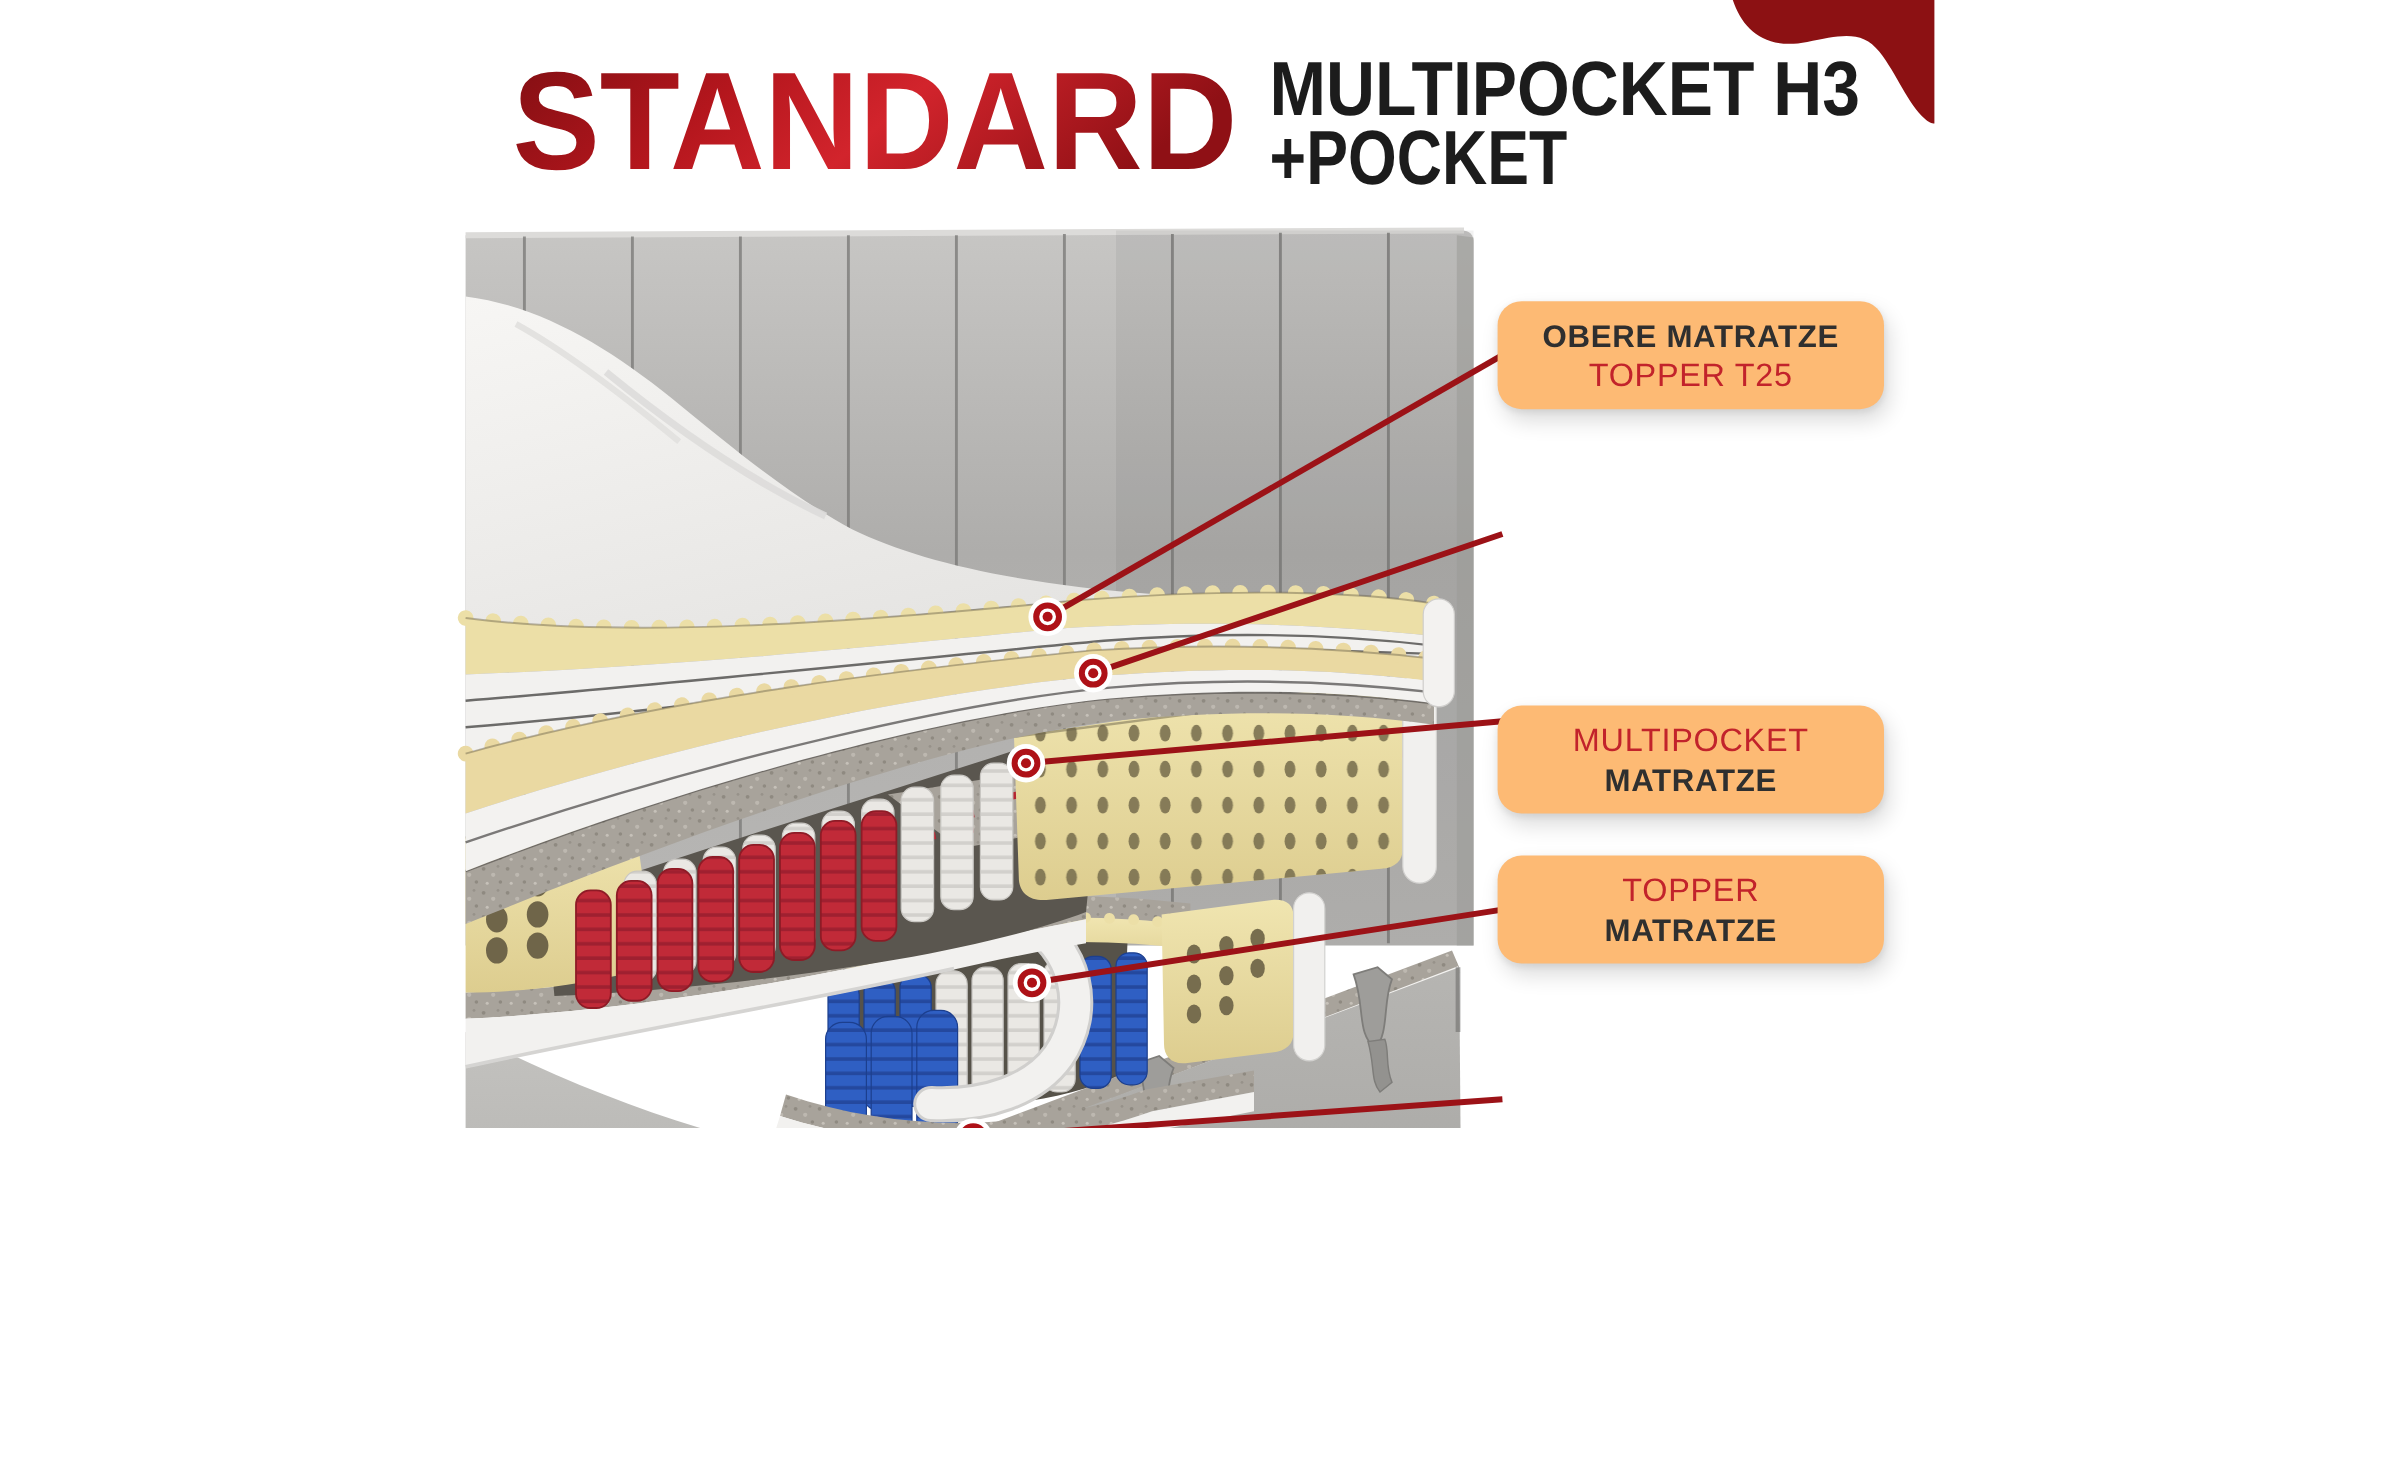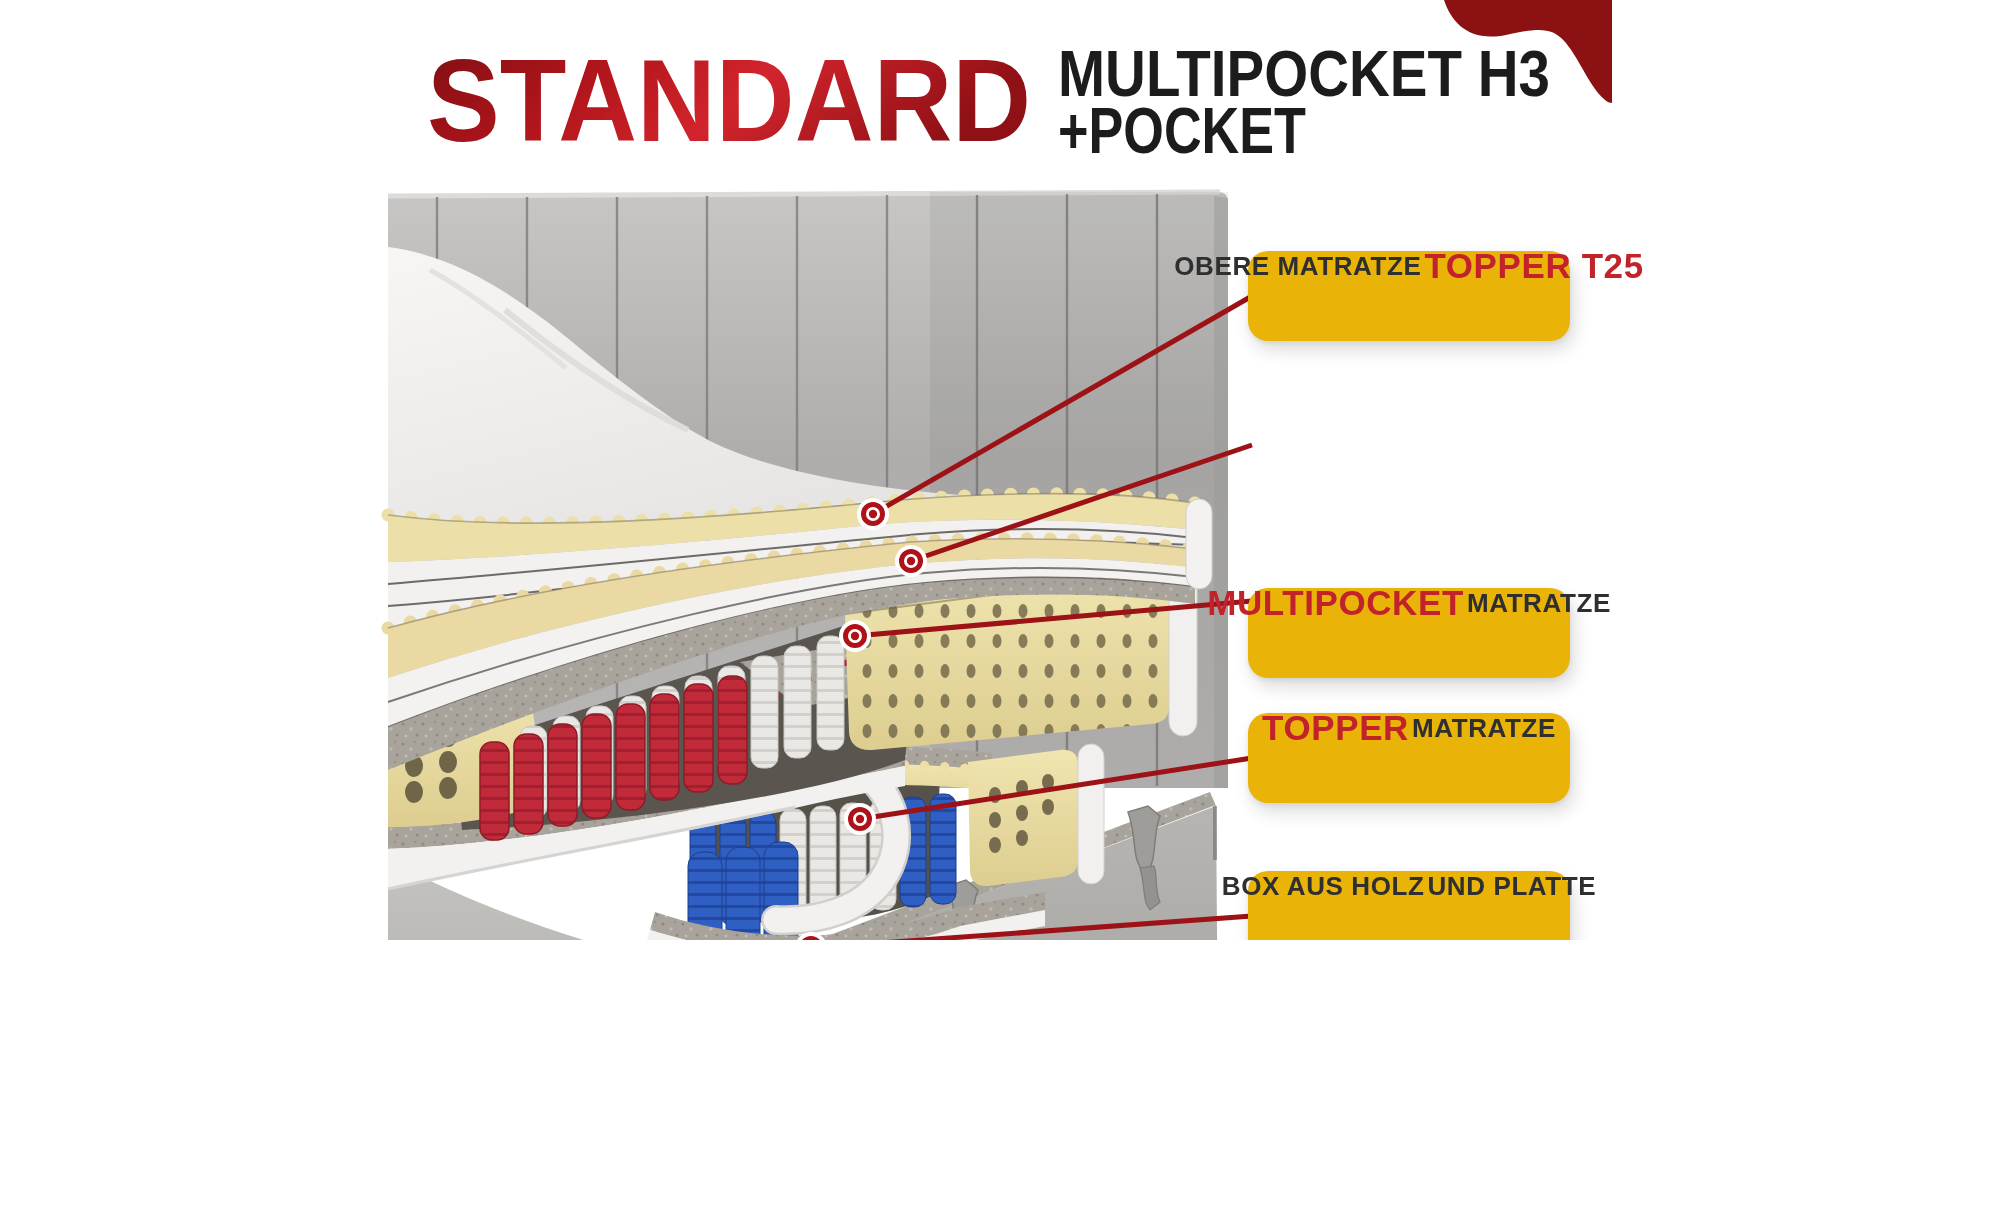--- a/index.html
+++ b/index.html
@@ -1,25 +1,25 @@
 <!DOCTYPE html>
 <html><head>
 <meta charset="utf-8">
 <style>
   html,body{margin:0;padding:0;background:#ffffff;}
   #stage{position:relative;width:2000px;height:940px;background:#ffffff;overflow:hidden;
          font-family:"Liberation Sans", sans-serif;}
   #art{position:absolute;left:0;top:0;}
   .title-main{fill:url(#gTitle);font-weight:bold;}
   .title-sub{fill:#1c1c1c;font-weight:bold;}
-  .card{position:absolute;left:1248px;width:322px;height:90px;background:#eab308;border-radius:20px;
+  .card{position:absolute;left:1248px;width:322px;height:90px;background:#fdba74;border-radius:20px;
         box-shadow:4px 9px 18px rgba(0,0,0,.14), 0 2px 5px rgba(0,0,0,.07);
-        display:flex;flex-direction:row;align-items:flex-start;justify-content:center;gap:3px;}
+        display:flex;flex-direction:column;align-items:center;justify-content:center;gap:3px;}
   .card .line{font-size:26px;font-weight:600;color:#2f2f2f;letter-spacing:.6px;line-height:30px;white-space:nowrap;}
-  .card .line[data-variant="accent"]{color:#c2232b;font-weight:700;font-size:35px;}
+  .card .line[data-variant="accent"]{color:#c2232b;font-weight:400;font-size:27px;}
 </style>
 </head>
 <body>
 
 <div id="stage">
 
 <svg id="art" width="2000" height="1222" viewBox="0 0 2000 1222">
   <defs>
     <linearGradient id="gTitle" x1="0" y1="0" x2="1" y2="0.25">
       <stop offset="0" stop-color="#7e0e12"></stop>
@@ -284,18 +284,14 @@
     <div class="line" data-variant="accent">TOPPER T25</div>
   </div>
   <div class="card" style="top:588px">
     <div class="line" data-variant="accent">MULTIPOCKET</div>
     <div class="line" data-variant="plain">MATRATZE</div>
   </div>
   <div class="card" style="top:713px">
     <div class="line" data-variant="accent">TOPPER</div>
     <div class="line" data-variant="plain">MATRATZE</div>
   </div>
-  <div class="card" style="top:871px">
-    <div class="line" data-variant="plain">BOX AUS HOLZ</div>
-    <div class="line" data-variant="plain">UND PLATTE</div>
-  </div>
 
 </div>
 
 </body></html>

